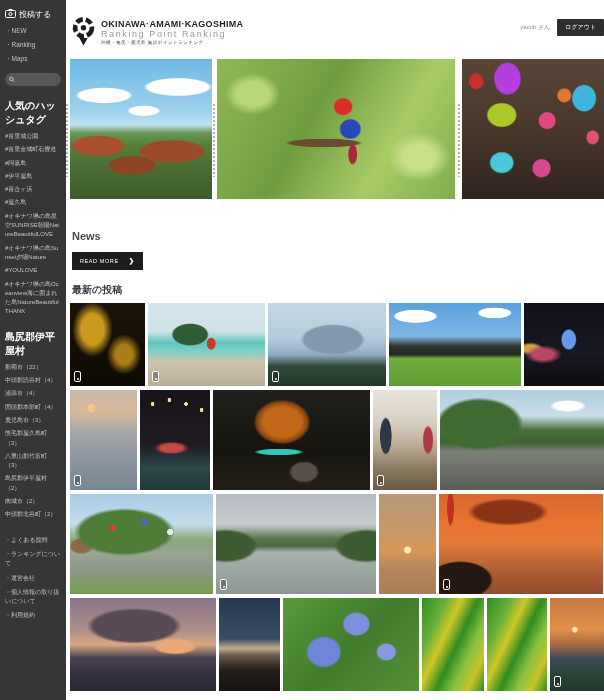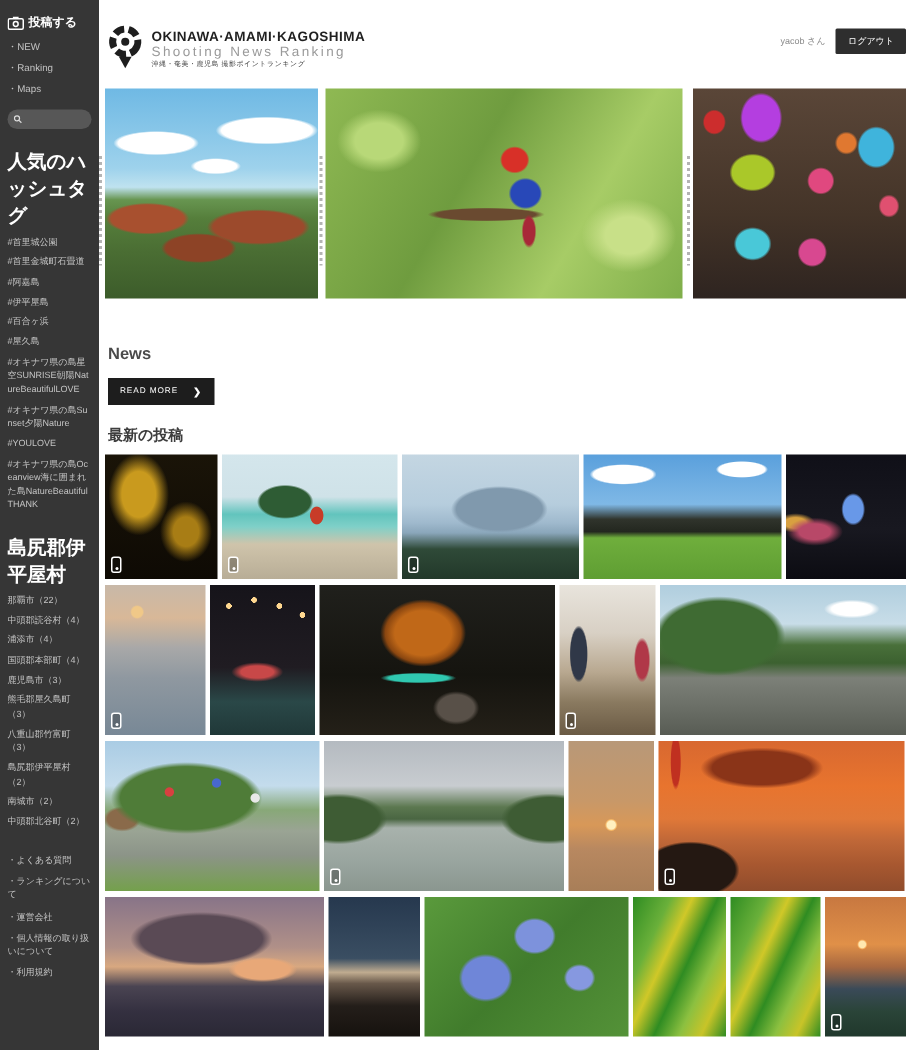--- a/index.html
+++ b/index.html
@@ -6,30 +6,30 @@
   html,body { margin:0; padding:0; }
   body {
     width:604px; height:700px; background:#ffffff;
     font-family:"Liberation Sans", sans-serif; position:relative; overflow:hidden;
   }
   
   .sidebar {
     position:absolute; left:0; top:0; width:66px; height:700px;
     background:#363636; color:#c8c8c8; padding:9px 5px 0 5px;
   }
-  .post-btn { display:flex; align-items:flex-end; gap:3px; color:#fff; font-weight:bold; font-size:8px; cursor:pointer; }
+  .post-btn { display:flex; align-items:flex-start; gap:3px; color:#fff; font-weight:normal; font-size:8px; cursor:pointer; }
   .post-btn svg { flex:0 0 auto; }
   .side-nav { margin-top:7px; }
   .snav { display:block; font-size:6.5px; color:#c2c2c2; margin:5px 0; text-decoration:none; cursor:pointer; }
   .search {
     margin:9px 0 2px 0; background:#575757; border-radius:8px; height:13px;
     display:flex; align-items:center; padding:0 4px; gap:2px;
   }
   .search input { background:transparent; border:none; outline:none; width:100%; font-size:6px; color:#eee; padding:0; }
-  .side-h { font-size:13px; color:#fff; font-weight:bold; margin:13px 0 5px 0; }
+  .side-h { font-size:10px; color:#fff; font-weight:bold; margin:13px 0 5px 0; }
   .tag, .area, .flink { display:block; font-size:6px; color:#c4c4c4; margin:4px 0; line-height:1.55; word-break:break-all; text-decoration:none; cursor:pointer; }
   .sfoot { margin-top:16px; }
   .flink { margin:5px 0; }
   
   .content { margin-left:66px; width:604px; padding:16px 0 0 4px; }
   .hdr { display:flex; justify-content:space-between; align-items:flex-start; height:40px; padding-right:3px; }
   .logo-wrap { display:flex; align-items:center; gap:4px; }
   .logo-text .t1 { font-size:9px; font-weight:bold; color:#1f1f1f; letter-spacing:.3px; }
   .logo-text .t2 { font-size:9px; color:#9a9a9a; letter-spacing:1.6px; }
   .logo-text .t3 { font-size:4.6px; color:#444; letter-spacing:.4px; margin-top:1px; }
@@ -133,21 +133,21 @@
 
   <header class="hdr">
     <div class="logo-wrap">
       <svg width="27" height="32" viewBox="0 0 32 38">
         <circle cx="16" cy="14" r="10" fill="none" stroke="#1e1e1e" stroke-width="5.5" stroke-dasharray="8 3.5" transform="rotate(20 16 14)"></circle>
         <circle cx="16" cy="14" r="3.2" fill="#1e1e1e"></circle>
         <polygon points="11,26 21,26 16,35" fill="#1e1e1e"></polygon>
       </svg>
       <div class="logo-text">
         <div class="t1">OKINAWA·AMAMI·KAGOSHIMA</div>
-        <div class="t2">Shooting News Ranking</div>
+        <div class="t2">Ranking Point Ranking</div>
         <div class="t3">沖縄・奄美・鹿児島 撮影ポイントランキング</div>
       </div>
     </div>
     <div class="hdr-right">
       <span class="uname">yacob さん</span>
       <button class="hbtn">ログアウト</button>
       <button class="hbtn">マイアカウント</button>
     </div>
   </header>
 

